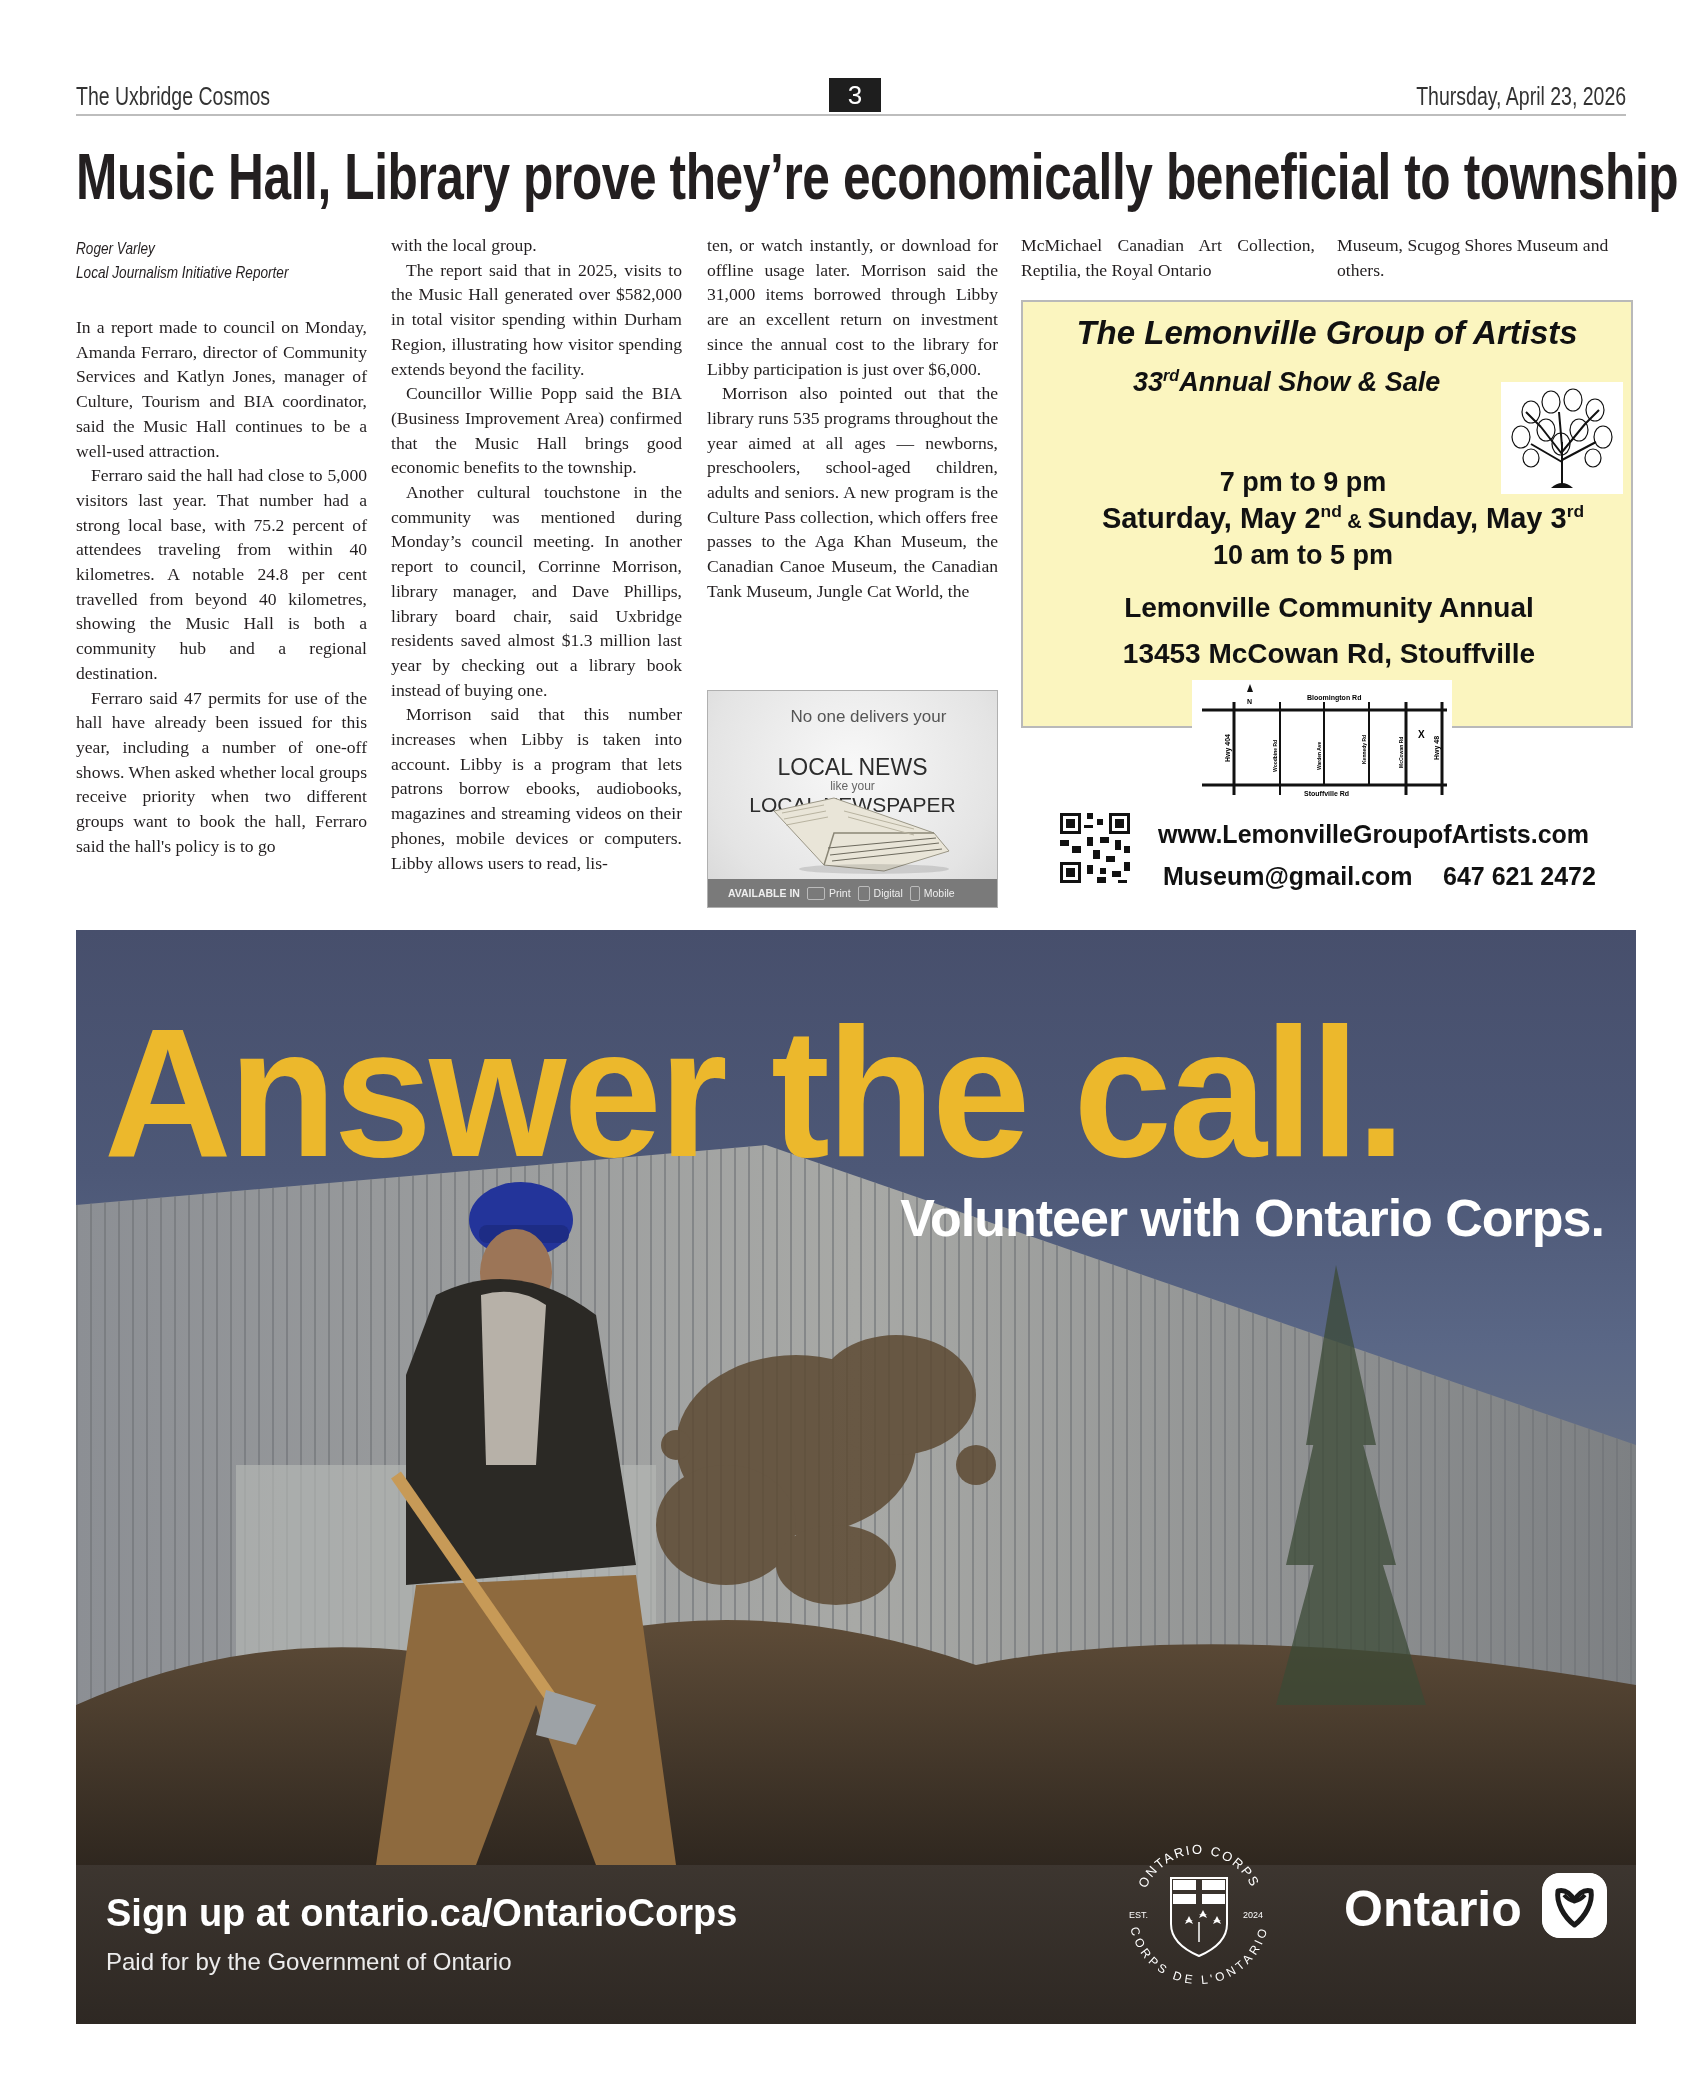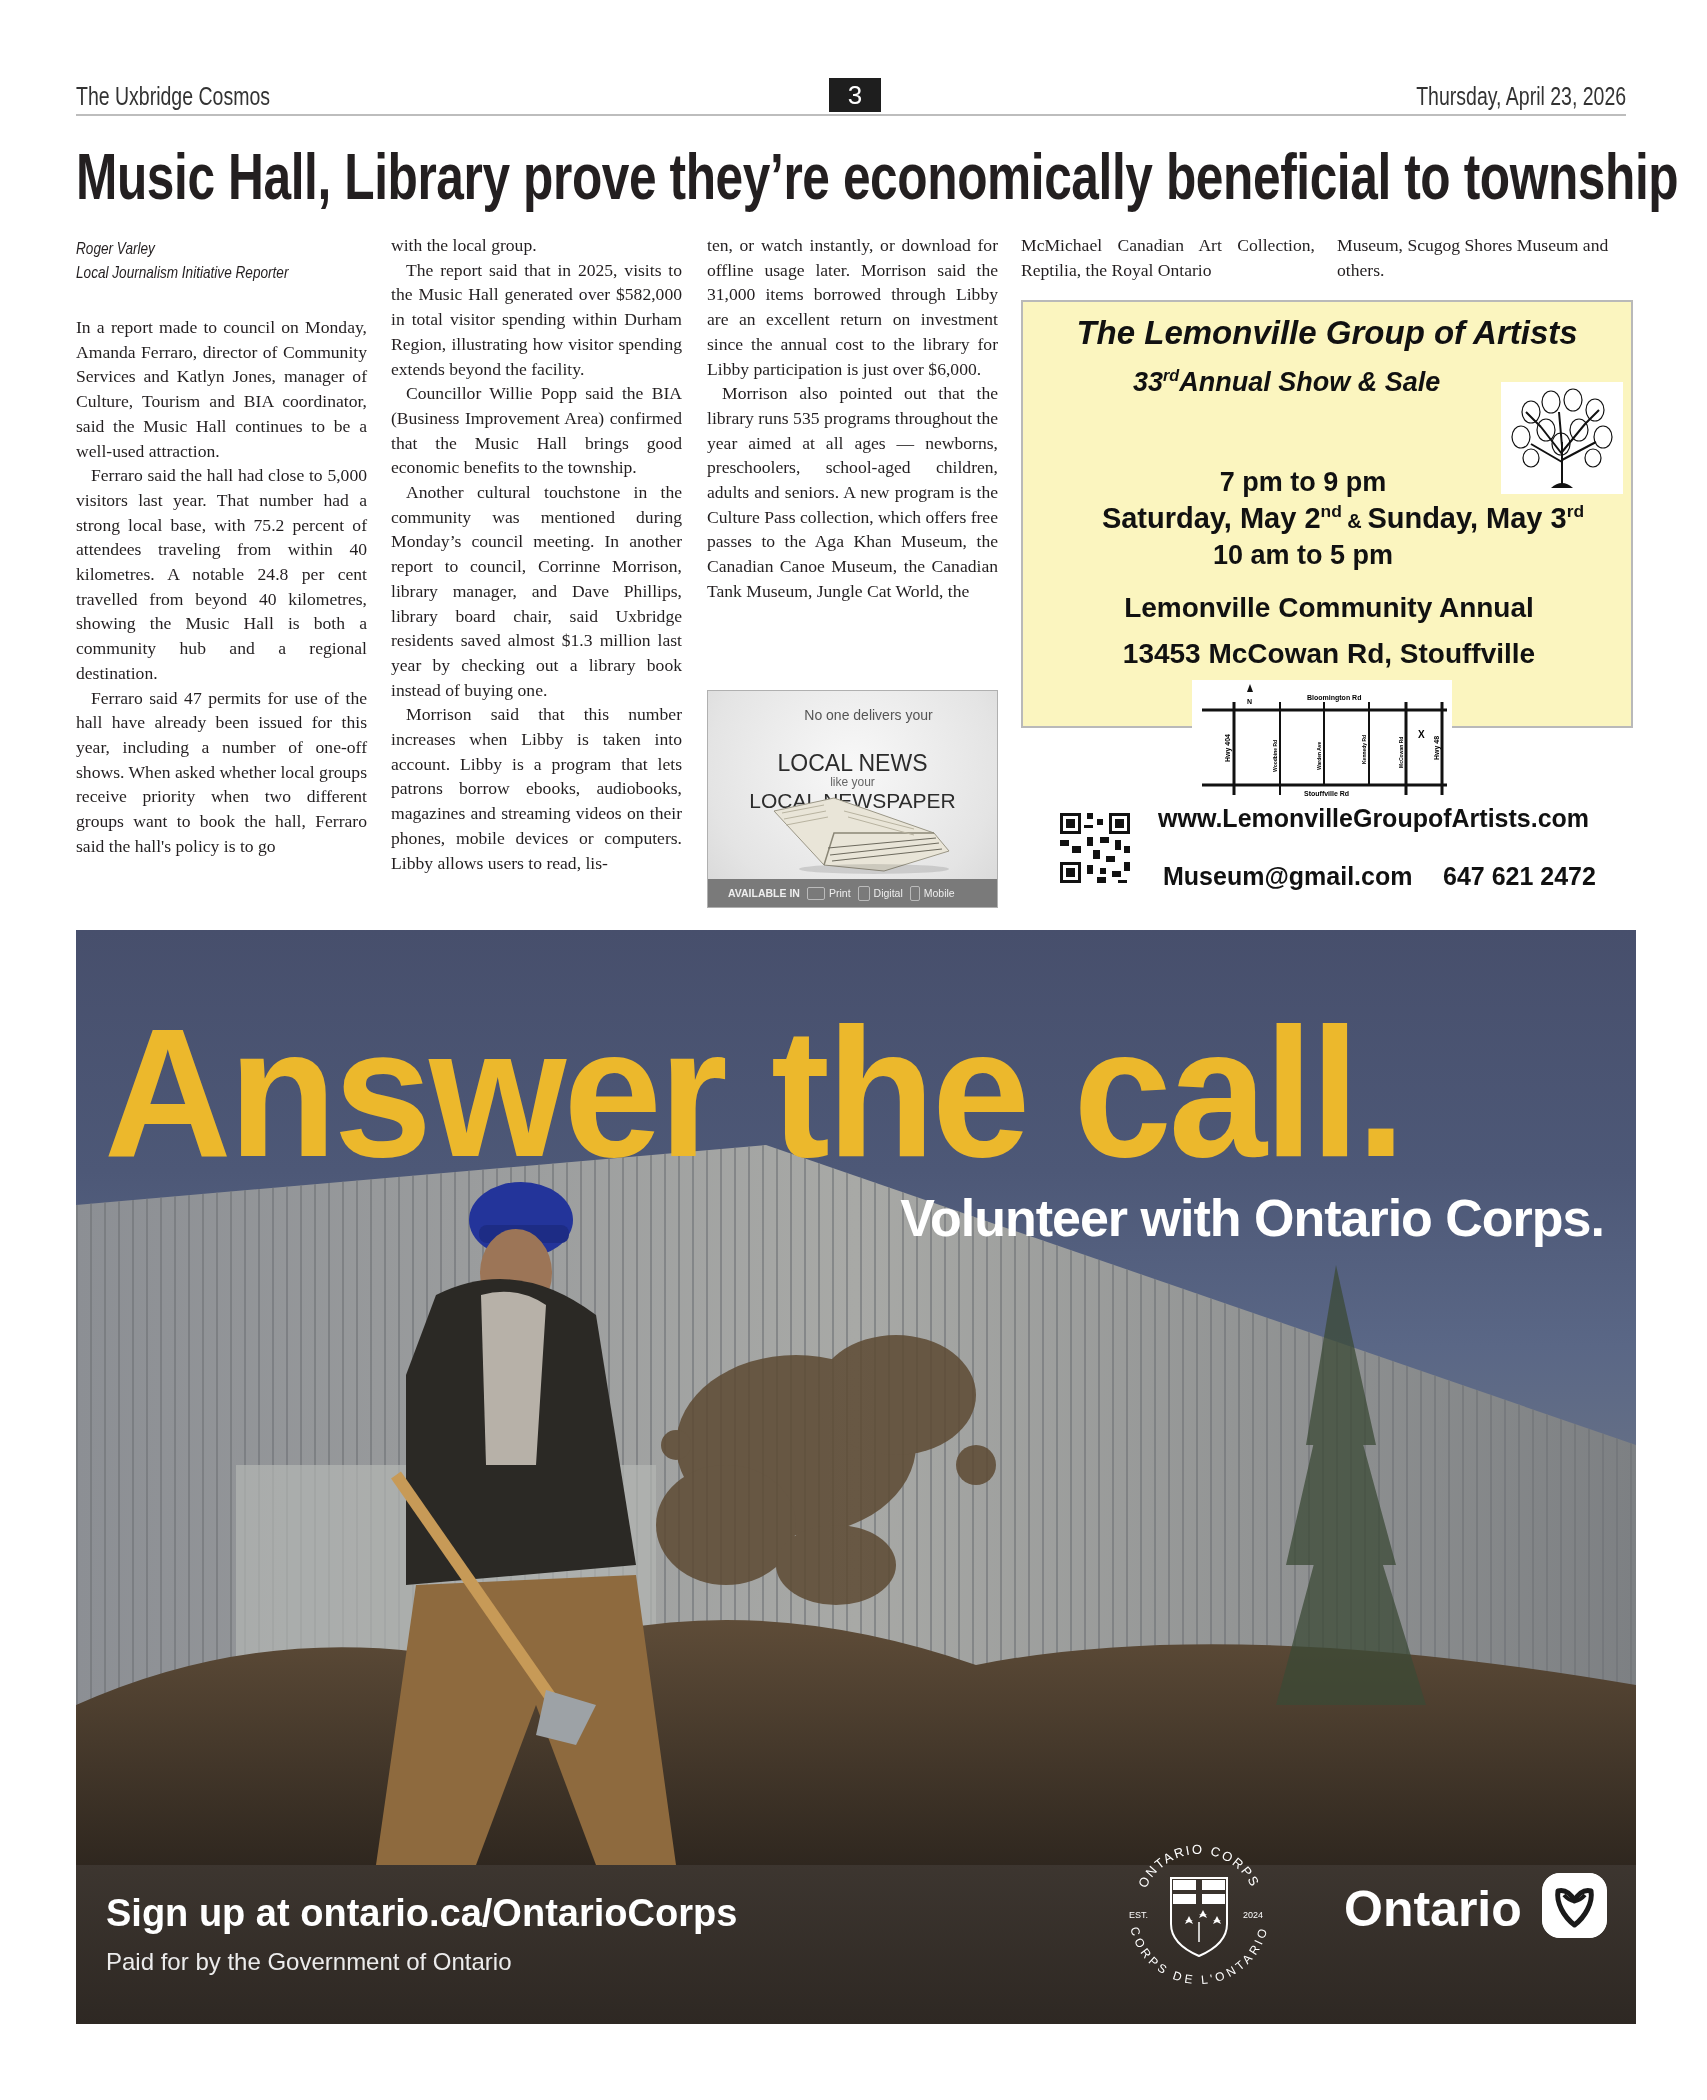--- a/index.html
+++ b/index.html
@@ -20,21 +20,21 @@
   .col p.noindent { text-indent: 0; }
   .col1 { left: 76px; width: 291px; }
   .col2 { left: 391px; width: 291px; }
   .col3 { left: 707px; width: 291px; }
   .col4 { left: 1021px; width: 294px; }
   .col5 { left: 1337px; width: 290px; }
   .byline { font-family: "Liberation Sans", sans-serif; font-style: italic; font-size: 17px; line-height: 24px; transform: scaleX(0.8); transform-origin: left top; white-space: nowrap; margin-bottom: 30px; padding-top: 4px; }
 
   
   .newsad { position: absolute; left: 707px; top: 690px; width: 291px; height: 218px; border: 1px solid #b0b0b0; background: radial-gradient(ellipse at 50% 35%, #f8f8f8 0%, #e4e4e4 70%, #d6d6d6 100%); overflow: hidden; font-family: "Liberation Sans", sans-serif; text-align: center; color: #2c2c2c; }
-  .newsad .l1 { margin-top: 16px; font-size: 14px; color: #555; padding-left: 32px; }
+  .newsad .l1 { margin-top: 16px; font-size: 17px; color: #555; padding-left: 32px; }
   .newsad .l2 { font-size: 23px; line-height: 24px; margin-top: 28px; }
   .newsad .l3 { font-size: 12px; color: #666; }
   .newsad .l4 { font-size: 21px; line-height: 24px; }
   .newspaper-img { position: absolute; left: 56px; top: 102px; width: 190px; height: 82px; }
   .newsad-bar { position: absolute; left: 0; bottom: 0; width: 100%; height: 28px; background: #7a7a7a; color: #eee; font-size: 10.5px; display: flex; align-items: center; gap: 7px; padding-left: 20px; font-weight: bold; }
   .newsad-bar .medium { display: flex; align-items: center; gap: 4px; font-weight: normal; }
   .newsad-bar .ico { display: inline-block; width: 12px; height: 15px; border: 1px solid #bbb; border-radius: 2px; }
   .newsad-bar .ico.print { width: 18px; height: 13px; }
 
   
@@ -45,21 +45,21 @@
   .lga .center-line { position: absolute; left: 0; width: 560px; text-align: center; }
   .lga .fri { top: 125px; font-size: 29px; }
   .lga .fritime { top: 165px; font-size: 27px; }
   .lga .sat { top: 200px; left: 40px !important; width: 560px; font-size: 29px; }
   .lga .sattime { top: 238px; font-size: 27px; }
   .lga .venue { position: absolute; left: 0; width: 612px; text-align: center; top: 290px; font-size: 28px; }
   .lga .addr { position: absolute; left: 0; width: 612px; text-align: center; top: 336px; font-size: 28px; }
   .tree { position: absolute; left: 478px; top: 80px; width: 122px; height: 112px; background: #fff; }
   .map { position: absolute; left: 169px; top: 378px; width: 260px; height: 118px; background: #fff; }
   .qr { position: absolute; left: 34px; top: 508px; width: 76px; height: 76px; background: #fff; }
-  .lga .web { position: absolute; left: 135px; top: 502px; font-size: 25px; }
+  .lga .web { position: absolute; left: 135px; top: 518px; font-size: 25px; }
   .lga .email { position: absolute; left: 140px; top: 560px; font-size: 25px; }
   .lga .phone { position: absolute; left: 420px; top: 560px; font-size: 25px; }
 
   
   .oc { position: absolute; left: 76px; top: 930px; width: 1560px; height: 1094px; overflow: hidden;
         background: linear-gradient(180deg, #474f6c 0%, #4d5877 22%, #5a6786 38%, #6b7486 55%, #56514a 72%, #3d3630 85%, #2e2823 100%); }
   .oc .building { position: absolute; left: 0; top: 215px; width: 1560px; height: 720px; }
   .oc .headline-big { position: absolute; left: 28px; top: 70px; font-family: "Liberation Sans", sans-serif; font-weight: bold; font-size: 184px; color: #ecb82c; letter-spacing: -3px; white-space: nowrap; line-height: 1; transform: scaleX(0.96); transform-origin: left top; }
   .oc .tagline { position: absolute; right: 32px; top: 258px; font-family: "Liberation Sans", sans-serif; font-weight: bold; font-size: 52px; color: #ffffff; letter-spacing: -1px; white-space: nowrap; }
   .oc .signup { position: absolute; left: 30px; top: 962px; font-family: "Liberation Sans", sans-serif; font-weight: bold; font-size: 38px; color: #ffffff; white-space: nowrap; }

